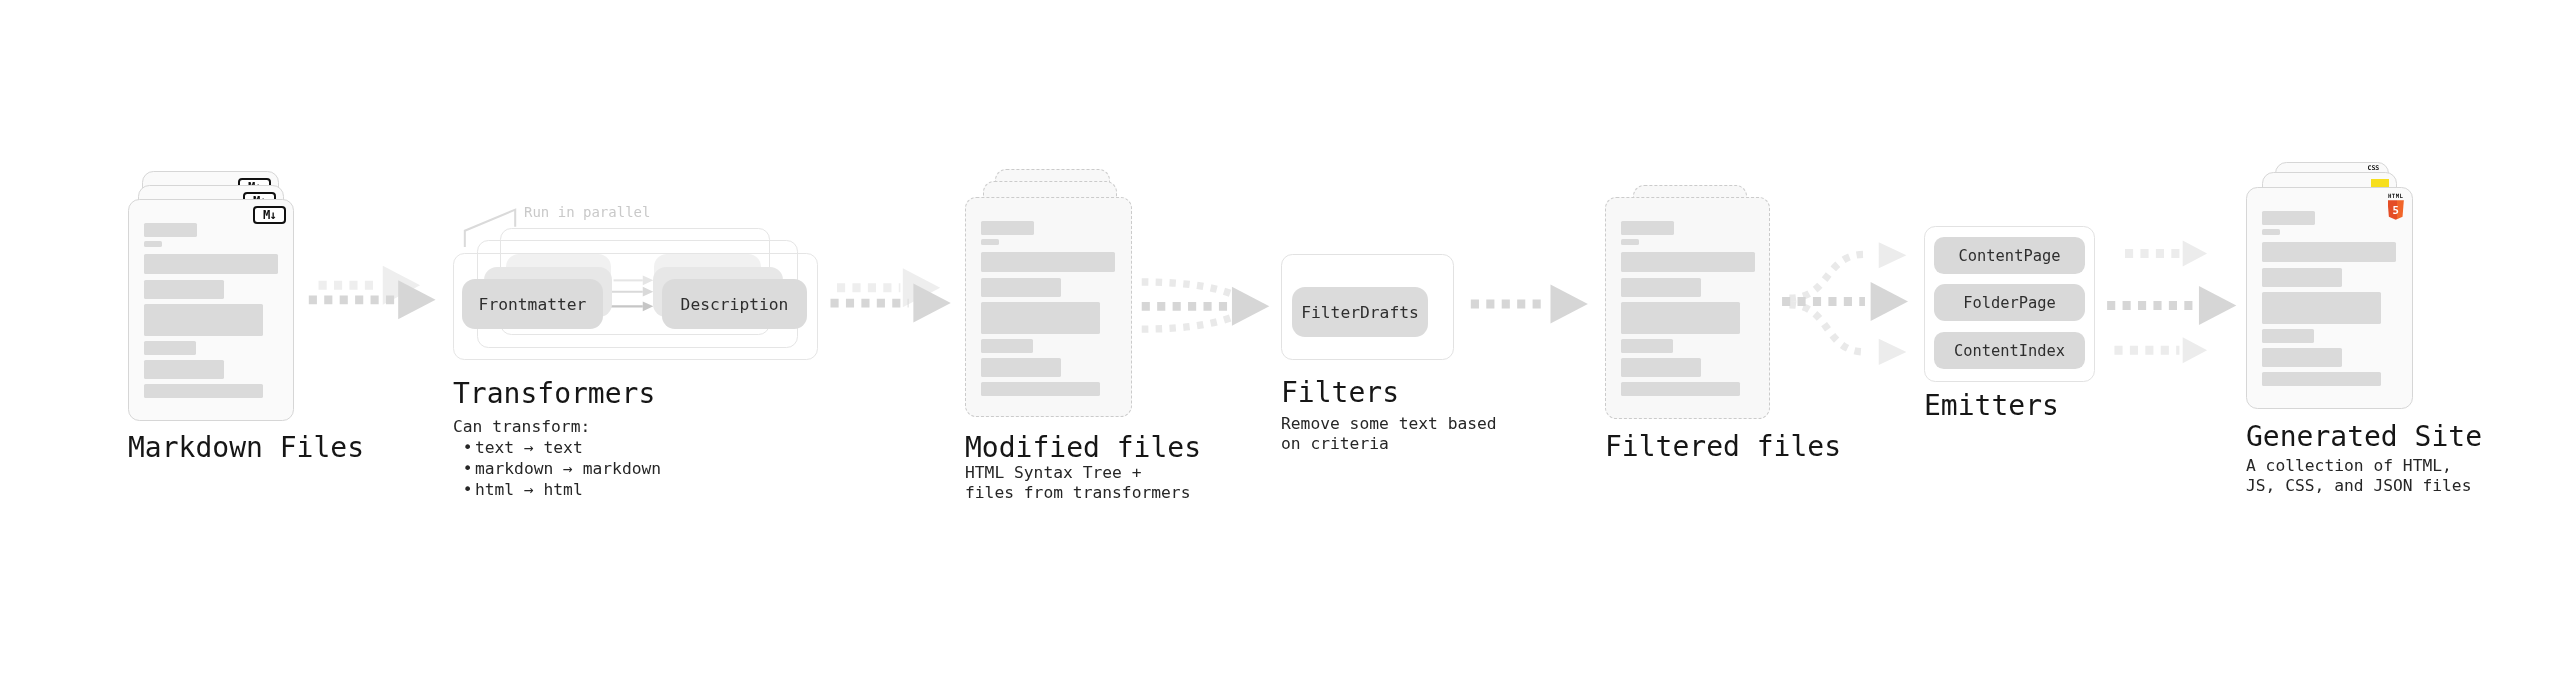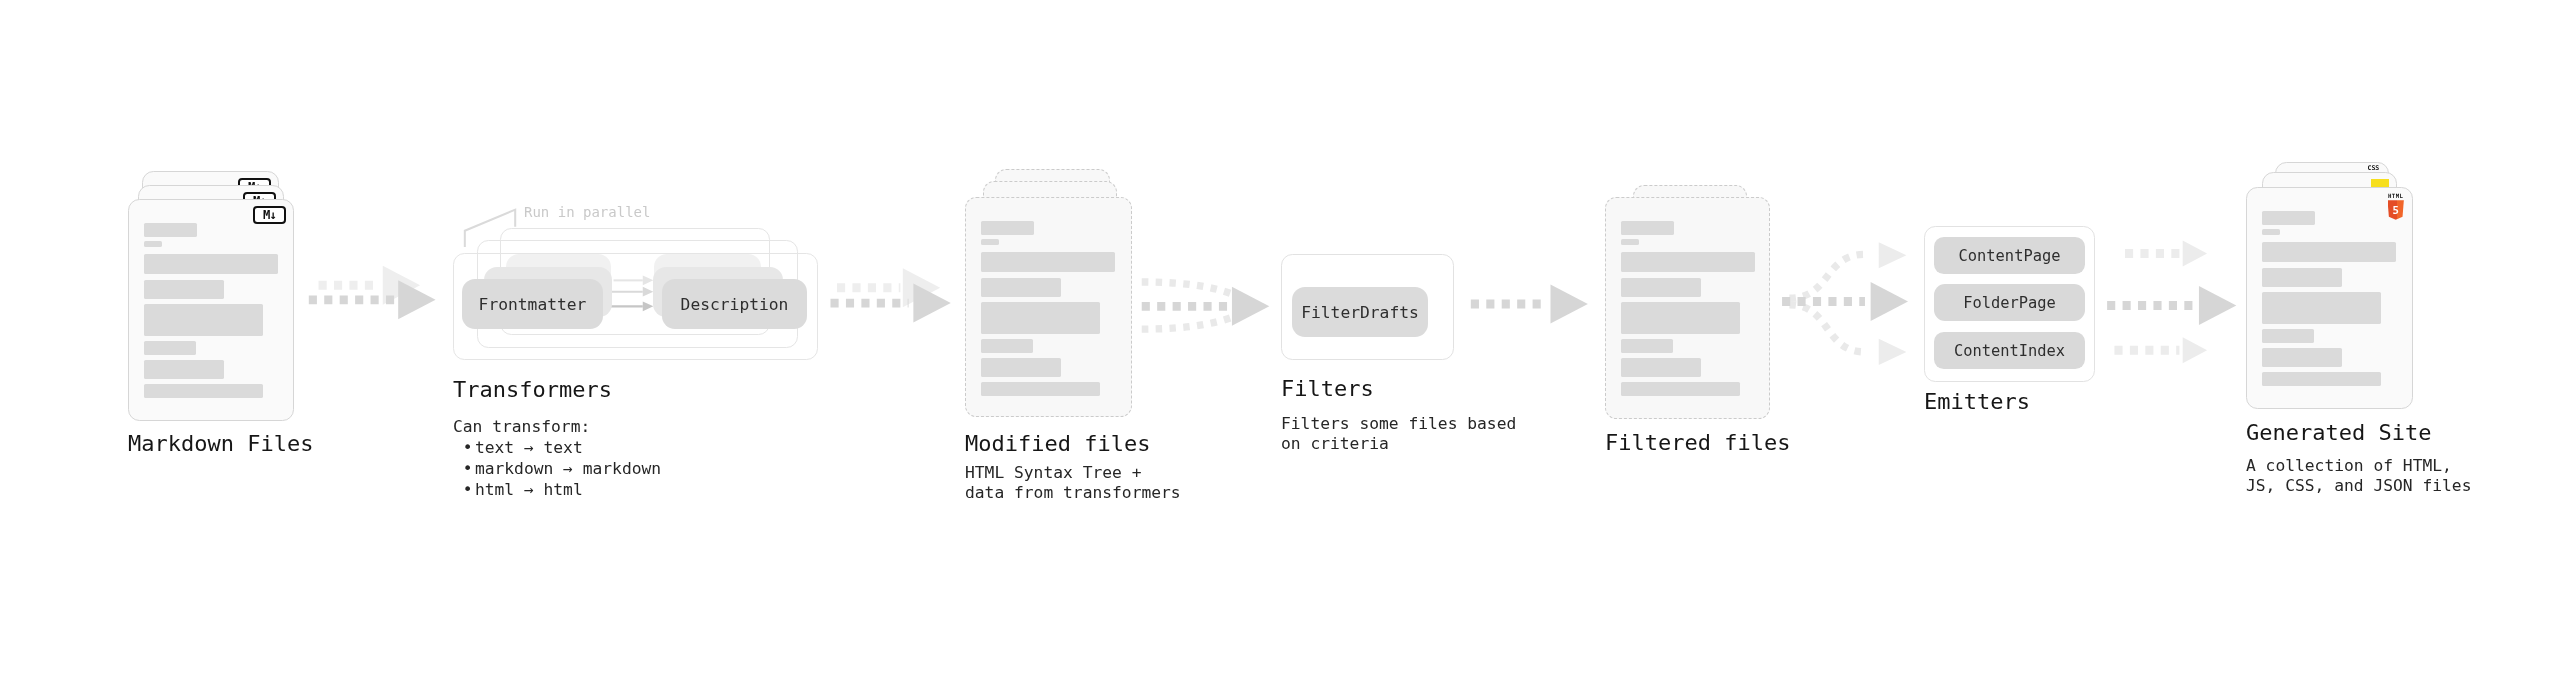--- a/index.html
+++ b/index.html
@@ -83,21 +83,21 @@
   
   .panel{position:absolute;border:1.6px solid #e2e2e2;border-radius:11.4px;background:#fff;box-sizing:border-box;}
   #filters-box {left:1281px;top:254px;width:173px;height:106px;}
   #chip-filterdrafts{left:1292px;top:287px;width:136px;height:50px;}
   #emitters-box{left:1924px;top:226px;width:171px;height:156px;}
   .em-chip{position:absolute;left:1934px;width:151px;height:37px;border-radius:9.8px;background:#d9d9d9;
            display:flex;align-items:center;justify-content:center;font-size:15.4px;color:#2e2e2e;}
   #chip-em1{top:237px;} #chip-em2{top:284px;border-radius:11px;} #chip-em3{top:332px;text-align:center;}
 
   
-  .stage-title{position:absolute;font-size:22px;color:#161616;white-space:nowrap;}
+  .stage-title{position:absolute;font-size:28px;color:#161616;white-space:nowrap;}
   #t-md {left:128px;top:431px;}
   #t-tr {left:453px;top:377px;}
   #t-mod{left:965px;top:431px;}
   #t-fil{left:1281px;top:376px;}
   #t-flt{left:1605px;top:430px;}
   #t-em {left:1924px;top:389px;}
   #t-gen{left:2246px;top:420px;}
 
   .stage-desc{position:absolute;font-size:16.3px;line-height:19.5px;color:#262626;white-space:nowrap;}
   #d-mod{left:965px;top:463px;}
@@ -219,28 +219,28 @@
     <div class="tl tl3"></div>
     <div class="tl tl4"></div>
     <div class="tl tl5"></div>
     <div class="tl tl6"></div>
     <div class="tl tl7"></div>
     <div class="tl tl8"></div>
   </div>
   <div class="stage-title" id="t-mod">Modified files</div>
   <div class="stage-desc" id="d-mod">
     <div>HTML Syntax Tree +</div>
-    <div>data from transformers</div>
+    <div>files from transformers</div>
   </div>
 
   <div class="panel" id="filters-box"></div>
   <div class="chip l1" id="chip-filterdrafts">FilterDrafts</div>
   <div class="stage-title" id="t-fil">Filters</div>
   <div class="stage-desc" id="d-fil">
-    <div>Filters some files based</div>
+    <div>Remove some text based</div>
     <div>on criteria</div>
   </div>
 
   <div class="card dashed" id="fil-back"></div>
   <div class="card dashed" id="fil-front">
     <div class="tl tl1"></div>
     <div class="tl tl2"></div>
     <div class="tl tl3"></div>
     <div class="tl tl4"></div>
     <div class="tl tl5"></div>

